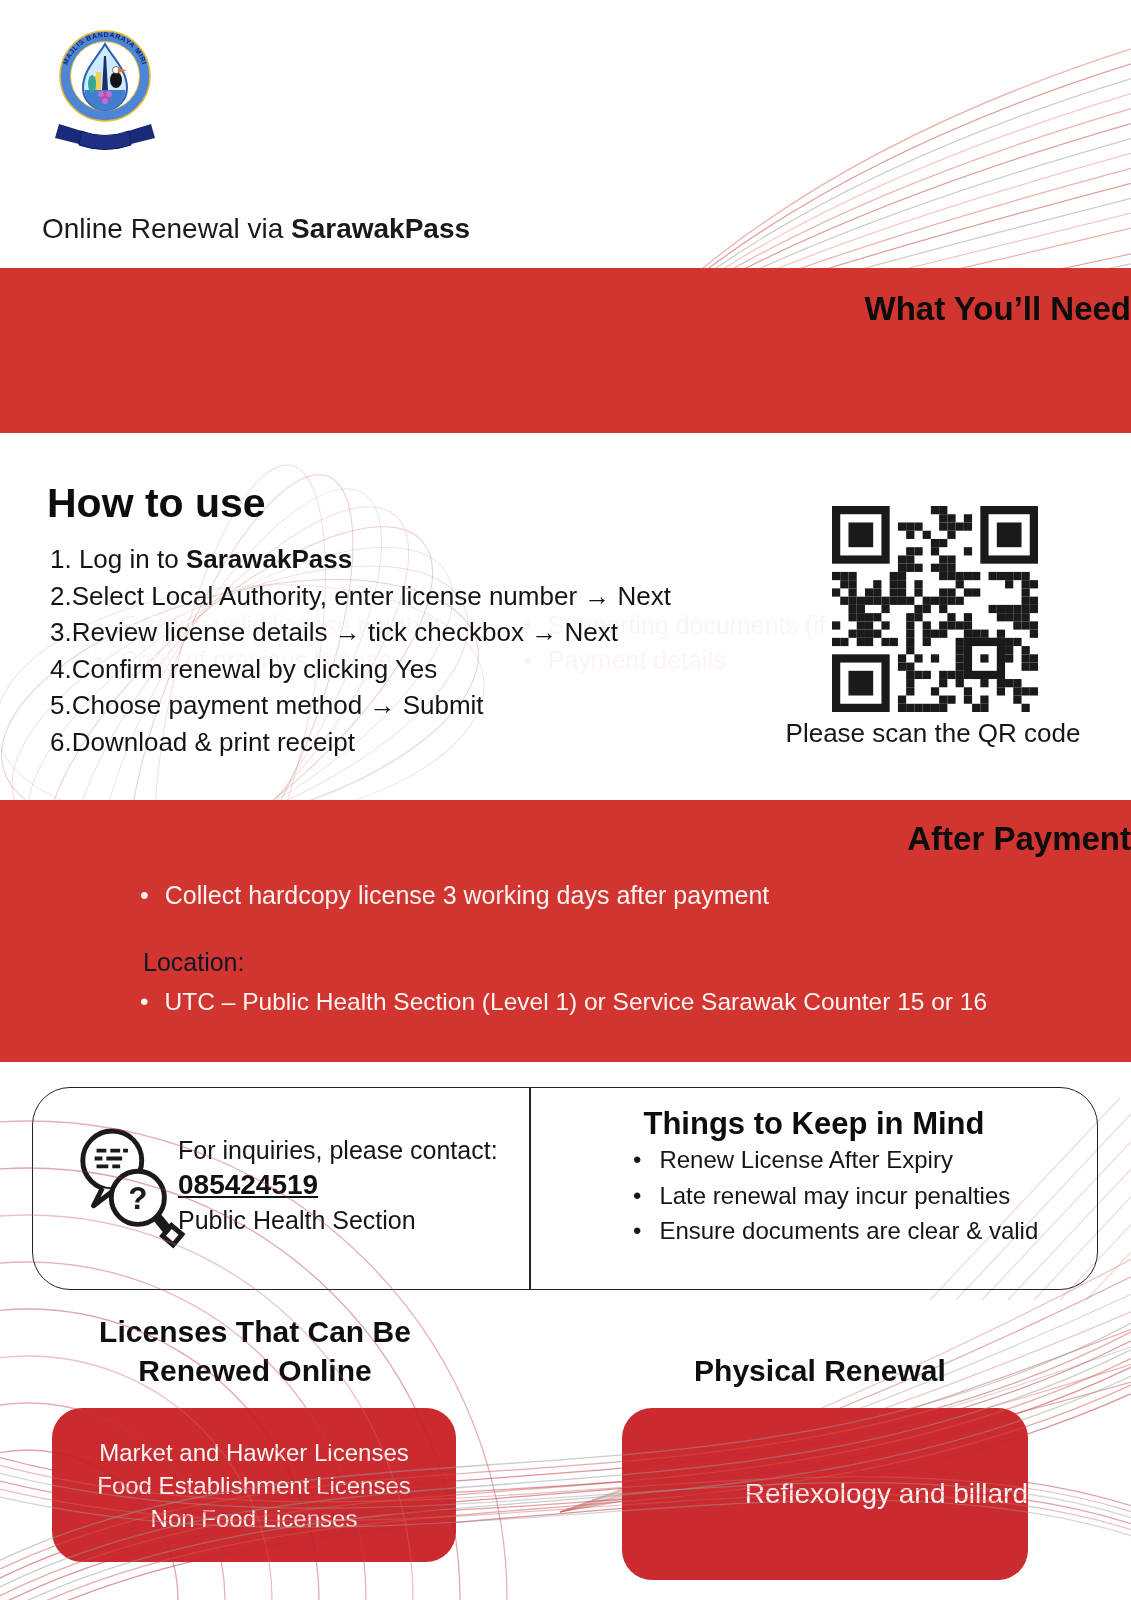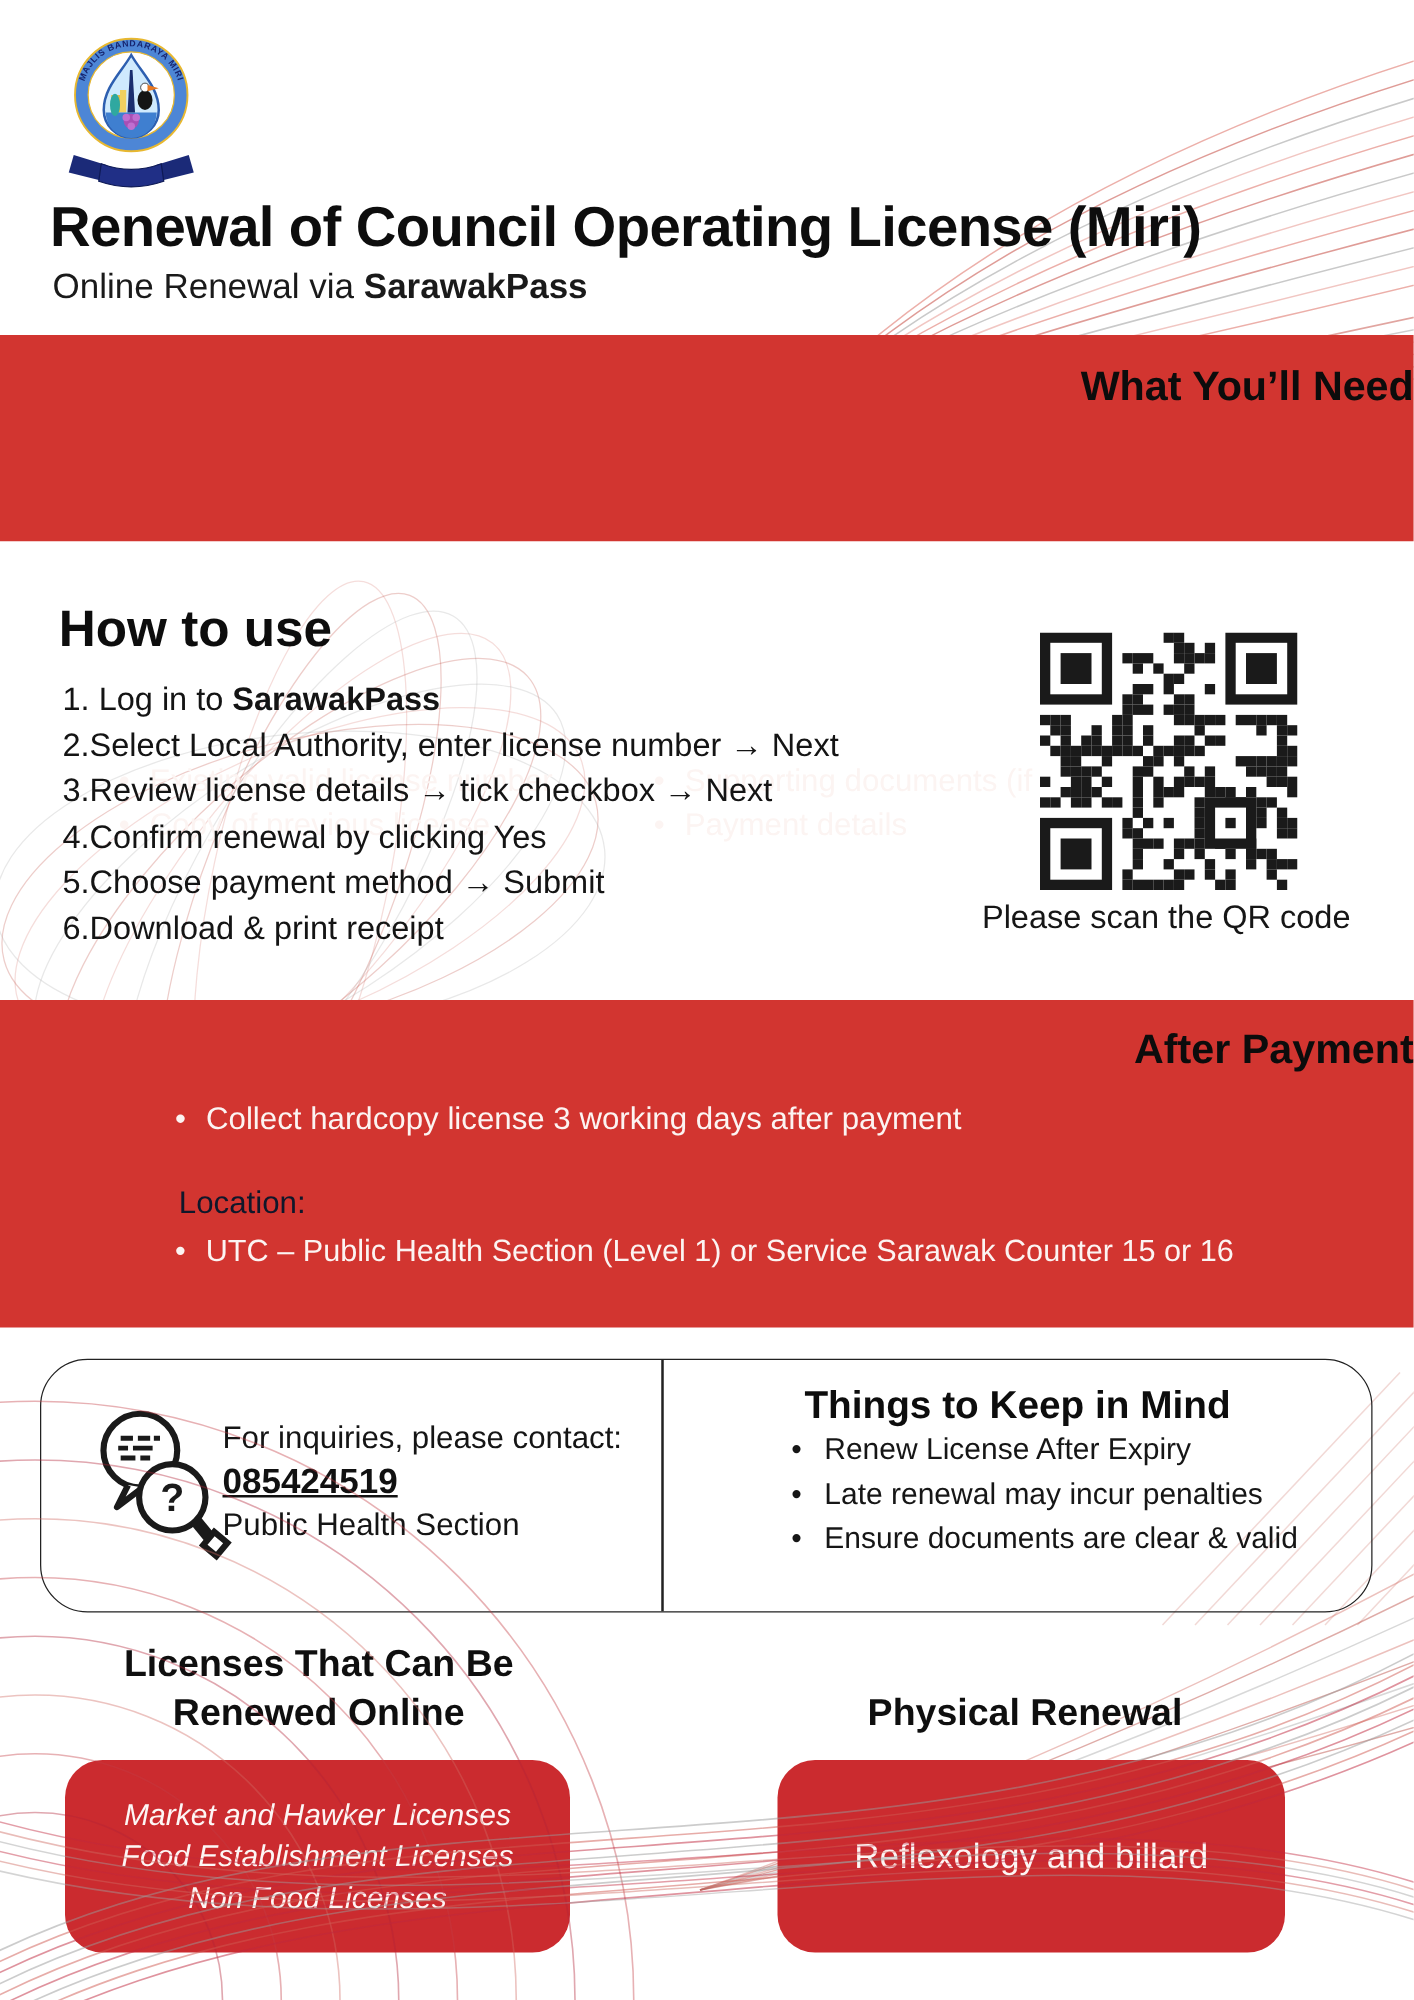--- a/index.html
+++ b/index.html
@@ -73,23 +73,23 @@
 
   
   .col-heading { width:350px; text-align:center; font-size:30px; font-weight:800; color:#0f0f0f; line-height:39px; }
   .col-heading-left  { left:80px;  top:1312px; }
   .col-heading-right { left:645px; top:1312px; }
   .redbox {
     background:var(--box-red,#cb2b2f); border-radius:30px;
     display:flex; flex-direction:column; align-items:center; justify-content:center;
   }
   .redbox-left  { left:52px;  top:1408px; width:404px; height:154px; }
-  .redbox-right { left:622px; top:1408px; width:406px; height:154px; }
+  .redbox-right { left:622px; top:1408px; width:406px; height:172px;align-items:flex-end; }
   .redbox p { color:#fdf6f5; text-align:center; }
-  .redbox-left p  { font-size:24px; line-height:33px;font-style:italic; }
+  .redbox-left p  { font-size:24px; line-height:33px; }
   .redbox-right p { font-size:28px; }
 </style>
 </head>
 <body>
 
 <svg id="deco-under" class="deco">
     <path d="M 628 336 Q 810 150 1140 46" fill="none" stroke="#dc6e63" opacity="0.55" stroke-width="1.2"></path>
     <path d="M 628 336 Q 810 163 1140 61" fill="none" stroke="#c44b41" opacity="0.55" stroke-width="1.2"></path>
     <path d="M 628 336 Q 810 176 1140 76" fill="none" stroke="#9d9d9d" opacity="0.55" stroke-width="1.2"></path>
     <path d="M 628 336 Q 810 189 1140 91" fill="none" stroke="#e5978f" opacity="0.55" stroke-width="1.2"></path>
@@ -156,21 +156,20 @@
     <polygon points="73,40 82,42.5 73,45" fill="#e87820"></polygon>
     <circle cx="60" cy="69" r="6" fill="#a84fb5"></circle>
     <circle cx="56" cy="66" r="3" fill="#c06fd0"></circle>
     <circle cx="64" cy="66" r="3" fill="#c06fd0"></circle>
     <circle cx="60" cy="73" r="3" fill="#c06fd0"></circle>
     <path d="M 14 96 L 40 104 L 38 117 L 10 110 Z" fill="#1b2a78"></path>
     <path d="M 106 96 L 80 104 L 82 117 L 110 110 Z" fill="#1b2a78"></path>
     <path d="M 36 103 Q 60 112 84 103 L 86 117 Q 60 126 34 117 Z" fill="#202f86" stroke="#0e1a55"></path>
   </svg>
 
-  <h1 class="abs title">Renewal of Council Operating License (Miri)</h1>
   <p class="abs subtitle"><span>Online Renewal via </span><b>SarawakPass</b></p>
 
   <section class="abs band band-1">
     <h2>What You’ll Need</h2>
     <div class="need-cols">
       <ul class="need-left">
         <li>Existing valid license number</li>
         <li>Copy of previous license</li>
       </ul>
       <ul class="need-right">

